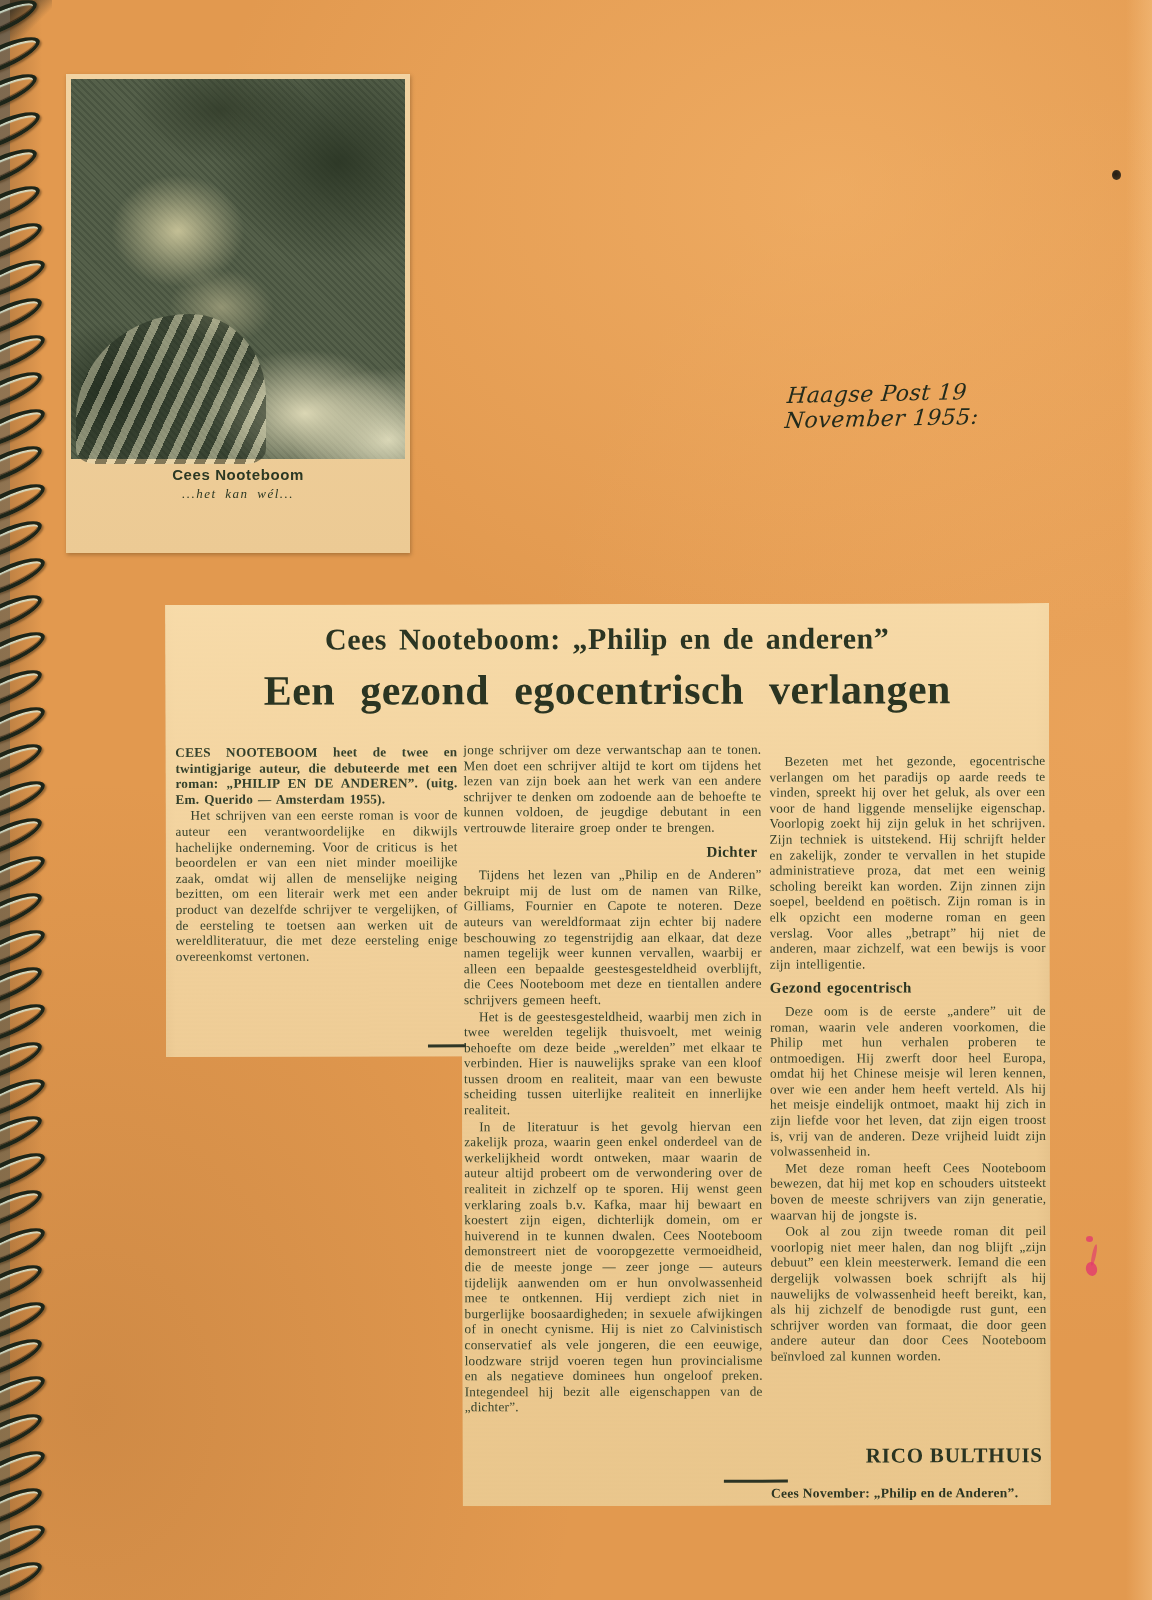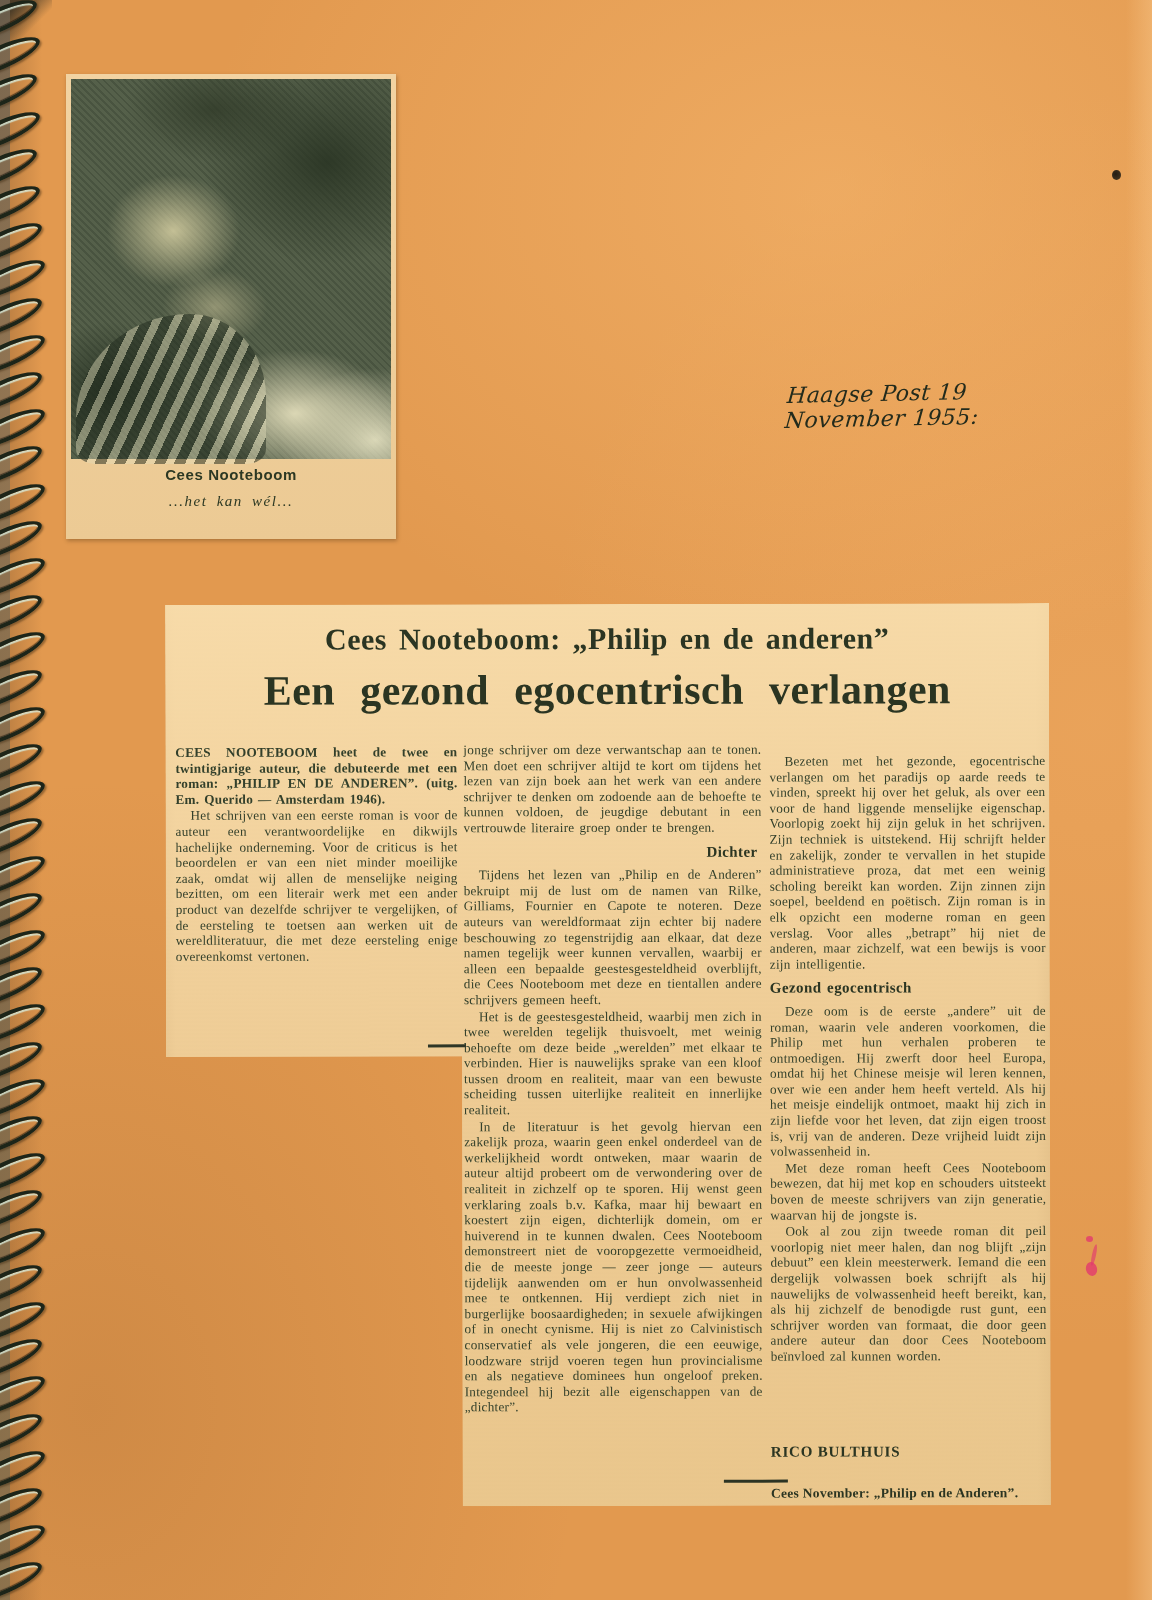--- a/index.html
+++ b/index.html
@@ -17,38 +17,38 @@
   .corner-shadow{position:absolute;left:0;top:0;width:52px;height:46px;
     background:linear-gradient(135deg, rgba(55,48,34,.85) 0 22%, rgba(55,48,34,0) 62%);}
   .edge-strip{position:absolute;left:0;top:0;width:10px;height:1600px;
     background:linear-gradient(180deg,#6e6251,#8a7355 25%,#7b684c 60%,#86714f);opacity:.85;}
   .ring{position:absolute;width:72px;height:15px;border:4px solid #1d2519;border-radius:50%;
     transform:rotate(-24deg);
     box-shadow:inset 0 2px 1px rgba(214,232,214,.85), inset 0 -1px 1px rgba(0,0,0,.55), 1px 2px 2px rgba(60,40,15,.45);}
   
   .photo-clip{position:absolute;left:66px;top:74px;width:312px;height:447px;
     background:linear-gradient(180deg,#f2d3a2,#ecca94);
-    box-shadow:1px 2px 4px rgba(90,60,25,.4);padding:9px;}
+    box-shadow:1px 2px 4px rgba(90,60,25,.4);padding:16px;}
   .photo{position:absolute;left:5px;top:5px;right:5px;height:380px;
     background-color:#55604a;
     background-image:
       radial-gradient(ellipse 95px 80px at 32% 40%, rgba(208,202,158,.9), rgba(208,202,158,0) 70%),
       radial-gradient(ellipse 70px 50px at 45% 60%, rgba(190,185,145,.6), transparent 75%),
       radial-gradient(ellipse 130px 85px at 70% 88%, rgba(226,221,186,.95), transparent 75%),
       radial-gradient(ellipse 120px 90px at 95% 95%, rgba(232,228,195,.9), transparent 80%),
       radial-gradient(ellipse 110px 95px at 12% 82%, rgba(35,46,32,.85), transparent 72%),
       radial-gradient(ellipse 160px 130px at 80% 22%, rgba(42,53,36,.9), transparent 78%),
       radial-gradient(ellipse 120px 70px at 45% 8%, rgba(48,58,40,.8), transparent 75%),
       repeating-linear-gradient(45deg, rgba(28,38,26,.22) 0 2px, rgba(0,0,0,0) 2px 5px);}
   .sweater{position:absolute;left:5px;top:235px;width:190px;height:150px;
     background:repeating-linear-gradient(115deg, rgba(225,220,185,.55) 0 8px, rgba(33,43,30,.65) 8px 18px);
     border-radius:60% 40% 10% 10%/70% 55% 10% 10%;opacity:.8;}
   .photo-caption{position:absolute;left:5px;top:392px;right:5px;text-align:center;color:#2c3823;}
   .photo-caption .name{font-family:"Liberation Sans",sans-serif;font-weight:700;font-size:15px;letter-spacing:.6px;}
-  .photo-caption .quote{font-style:italic;font-size:15px;margin-top:10px;letter-spacing:1.5px;word-spacing:4px;}
+  .photo-caption .quote{font-style:italic;font-size:13px;margin-top:3px;letter-spacing:1.5px;word-spacing:4px;}
   
   .handwriting{position:absolute;left:786px;top:380px;width:280px;
     font-family:"DejaVu Serif",serif;font-style:italic;font-size:22px;color:#232b1c;
     transform:rotate(-1.2deg) skewX(-6deg);letter-spacing:.5px;}
   
   .article{position:absolute;left:166px;top:604px;width:884px;height:902px;
     transform:rotate(-.12deg);
     background-color:#f0cf9c;
     background-image:
       linear-gradient(178deg, rgba(248,220,170,.9), rgba(236,200,142,.6) 55%, rgba(232,196,136,.8)),
@@ -65,22 +65,22 @@
     letter-spacing:.25px;word-spacing:1.5px;overflow:hidden;}
   .col1{left:10px;top:140px;width:282px;height:312px;}
   .col2{left:298px;top:138px;width:298px;height:760px;}
   .col3{left:604px;top:150px;width:276px;height:688px;}
   .para{margin:0 0 1px 0;text-indent:15px;}
   .para.noindent{text-indent:0;}
   .para.lead{font-weight:700;}
   .sec-head{margin:9px 0 7px 0;font-size:15px;font-weight:700;color:#2b3522;letter-spacing:.4px;}
   .sec-head.right{text-align:right;padding-right:4px;}
   .sec-head.center{text-align:left;}
-  .byline{position:absolute;left:604px;top:840px;width:272px;text-align:left;
-    font-weight:700;font-size:15px;letter-spacing:.8px;color:#2b3522;}
+  .byline{position:absolute;left:604px;top:840px;width:272px;text-align:right;
+    font-weight:700;font-size:21px;letter-spacing:.8px;color:#2b3522;}
   .col1-endrule{position:absolute;left:262px;top:440px;width:38px;height:3px;background:#2e3626;}
   .credit-rule{position:absolute;left:557px;top:876px;width:64px;height:3px;background:#2c3424;}
   .credit{position:absolute;left:604px;top:882px;width:276px;font-weight:700;font-size:13.5px;
     letter-spacing:.3px;color:#2b3522;}
   
   .ink-speck{position:absolute;left:1112px;top:170px;width:9px;height:10px;border-radius:50%;
     background:radial-gradient(circle at 40% 40%, #241c12, #4a3a24);}
   .smudge{position:absolute;background:#e23a6e;opacity:.8;border-radius:50%;}
   .smudge.s1{left:1086px;top:1236px;width:7px;height:6px;}
   .smudge.s2{left:1092px;top:1244px;width:4px;height:22px;transform:rotate(12deg);opacity:.65;}
@@ -149,21 +149,21 @@
     </div>
   </div>
 
   <div class="handwriting">Haagse Post 19 November 1955:</div>
 
   <div class="article">
     <h1 class="kicker">Cees Nooteboom: „Philip en de anderen”</h1>
     <h2 class="headline">Een gezond egocentrisch verlangen</h2>
 
     <div class="col col1">
-      <p class="para noindent lead">CEES NOOTEBOOM heet de twee en twintigjarige auteur, die debuteerde met een roman: „PHILIP EN DE ANDEREN”. (uitg. Em. Querido — Amsterdam 1946).</p>
+      <p class="para noindent lead">CEES NOOTEBOOM heet de twee en twintigjarige auteur, die debuteerde met een roman: „PHILIP EN DE ANDEREN”. (uitg. Em. Querido — Amsterdam 1955).</p>
       <div>
           <p class="para">Het schrijven van een eerste roman is voor de auteur een verantwoordelijke en dikwijls hachelijke onderneming. Voor de criticus is het beoordelen er van een niet minder moeilijke zaak, omdat wij allen de menselijke neiging bezitten, om een literair werk met een ander product van dezelfde schrijver te vergelijken, of de eersteling te toetsen aan werken uit de wereldliteratuur, die met deze eersteling enige overeenkomst vertonen.</p>
         </div>
     </div>
 
     <div class="col col2">
       <p class="para noindent">jonge schrijver om deze verwantschap aan te tonen. Men doet een schrijver altijd te kort om tijdens het lezen van zijn boek aan het werk van een andere schrijver te denken om zodoende aan de behoefte te kunnen voldoen, de jeugdige debutant in een vertrouwde literaire groep onder te brengen.</p>
       <h3 class="sec-head right">Dichter</h3>
       <div>
           <p class="para">Tijdens het lezen van „Philip en de Anderen” bekruipt mij de lust om de namen van Rilke, Gilliams, Fournier en Capote te noteren. Deze auteurs van wereldformaat zijn echter bij nadere beschouwing zo tegenstrijdig aan elkaar, dat deze namen tegelijk weer kunnen vervallen, waarbij er alleen een bepaalde geestesgesteldheid overblijft, die Cees Nooteboom met deze en tientallen andere schrijvers gemeen heeft.</p>

